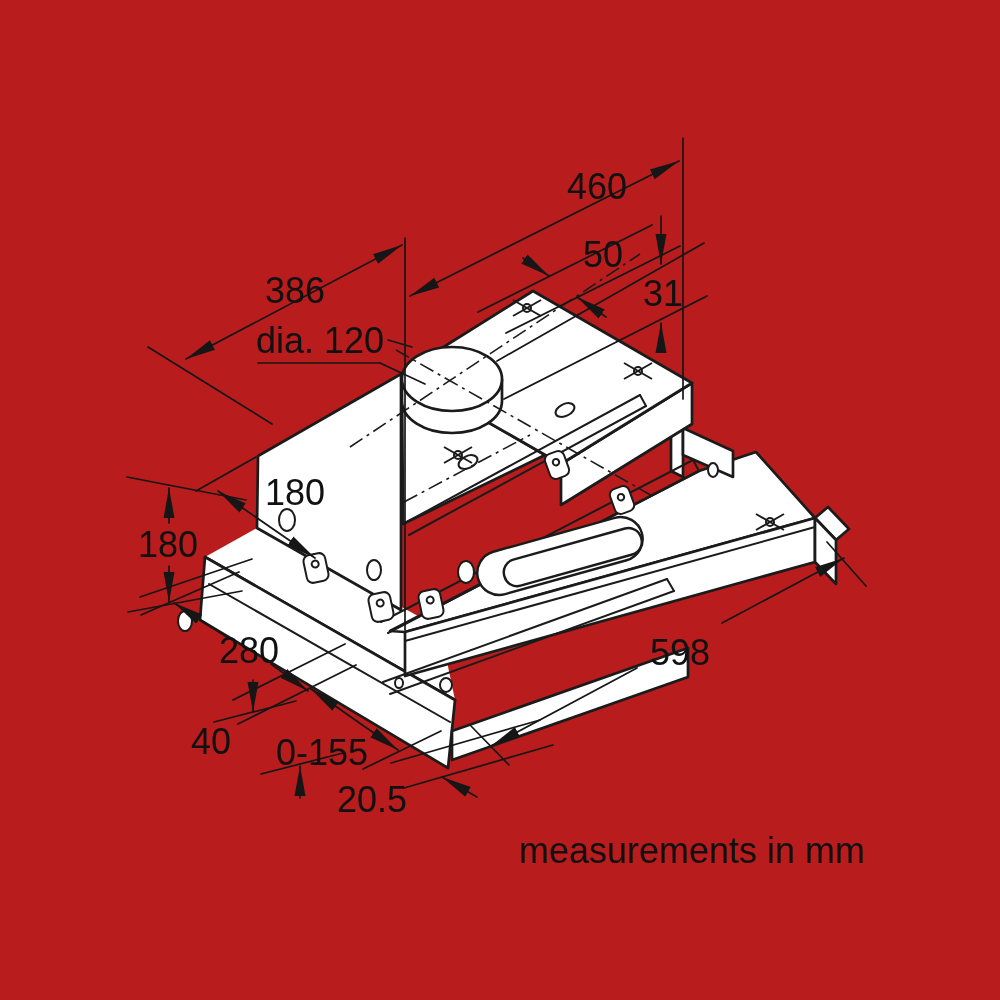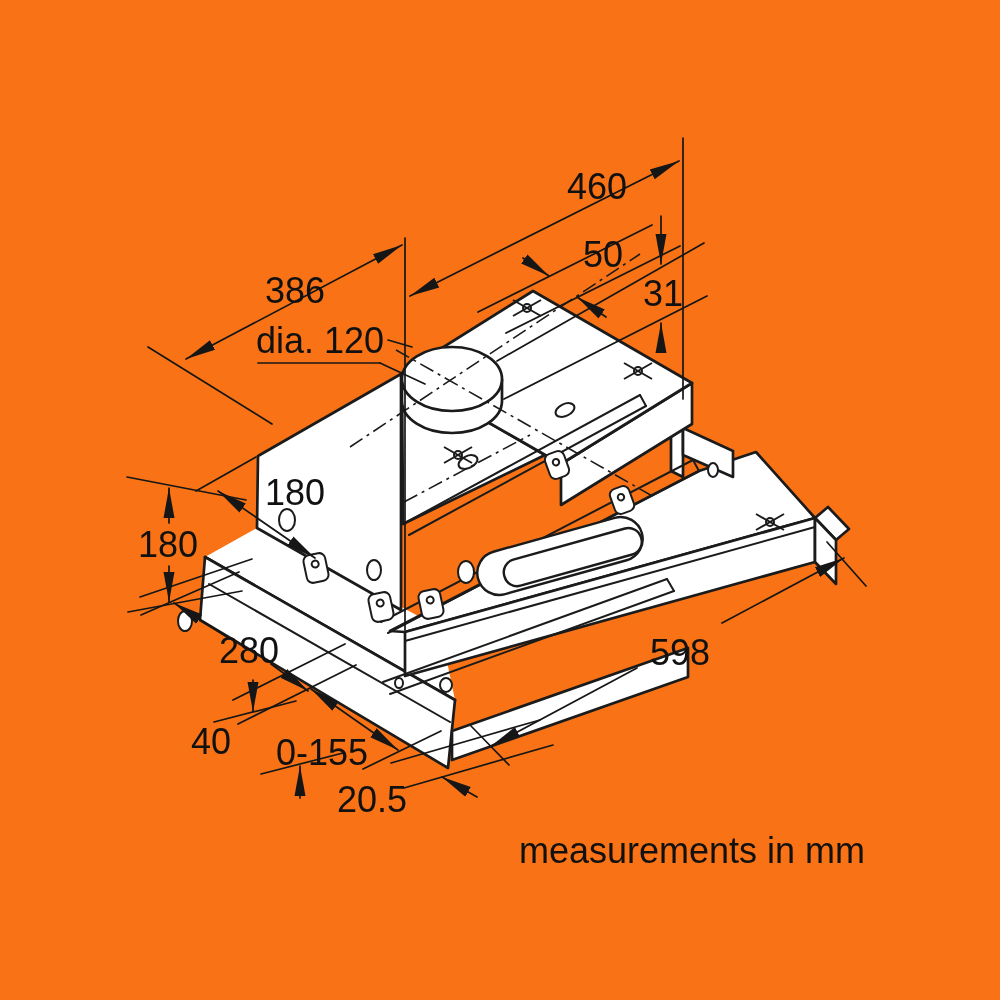--- a/index.html
+++ b/index.html
@@ -1,16 +1,16 @@
 <!DOCTYPE html>
 <html><head>
 <meta charset="utf-8">
 <style>
   html,body{margin:0;padding:0;background:#fff;}
-  .stage{width:1000px;height:1000px;background:#f97316;position:relative;font-family:"Liberation Sans",sans-serif;}
+  .stage{width:1000px;height:1000px;background:#b91c1c;position:relative;font-family:"Liberation Sans",sans-serif;}
   svg{display:block;}
   .body-line{stroke:#1b1b1b;stroke-width:2.7;fill:none;stroke-linejoin:round;stroke-linecap:round;}
   .body-fill{stroke:#1b1b1b;stroke-width:2.7;fill:#ffffff;stroke-linejoin:round;}
   .det{stroke:#1b1b1b;stroke-width:2;fill:#ffffff;stroke-linejoin:round;}
   .detl{stroke:#1b1b1b;stroke-width:2;fill:none;stroke-linecap:round;}
   .dim{stroke:#161616;stroke-width:1.7;fill:none;stroke-linecap:round;}
   .dd{stroke:#1b1b1b;stroke-width:1.6;fill:none;stroke-dasharray:15 5 3 5;}
   .lbl{font-family:"Liberation Sans",sans-serif;font-size:36px;fill:#111;text-anchor:middle;}
   .cap{font-family:"Liberation Sans",sans-serif;font-size:36px;fill:#111;text-anchor:middle;}
 </style>

